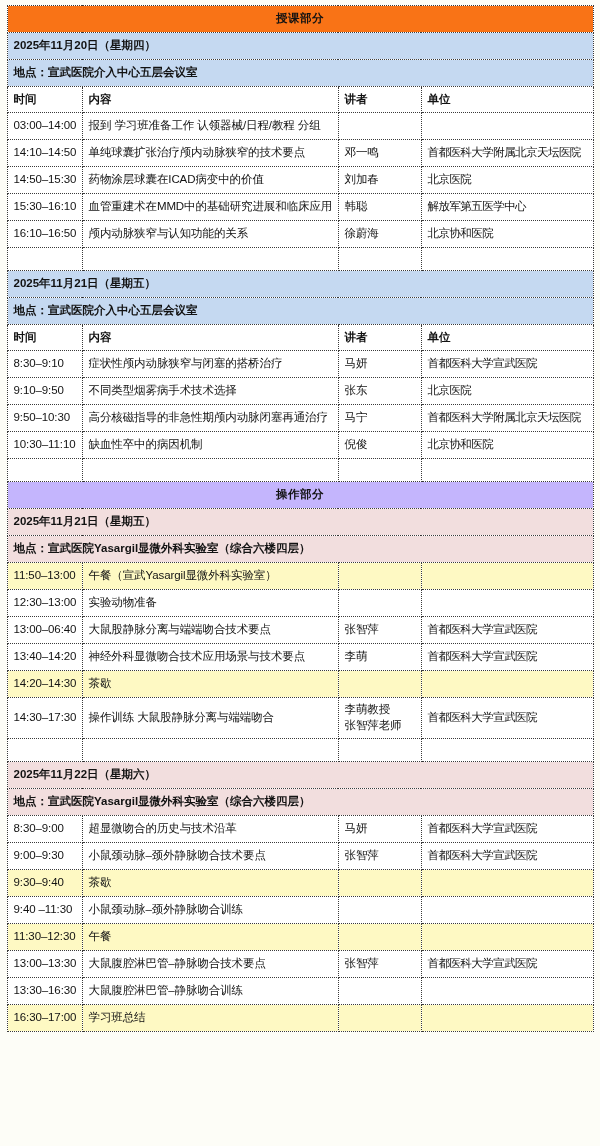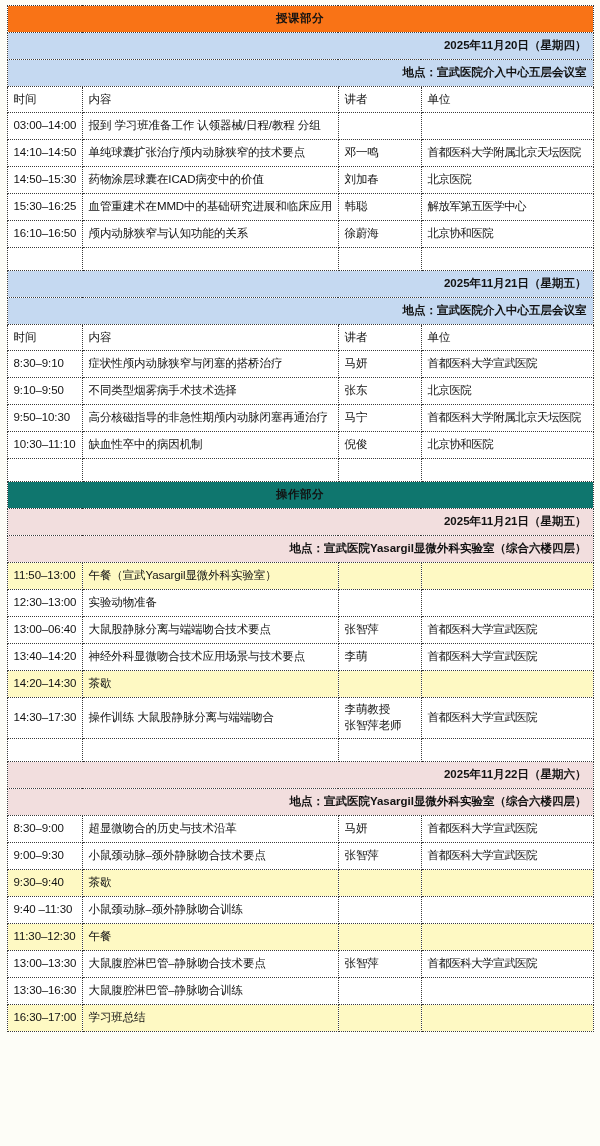--- a/index.html
+++ b/index.html
@@ -41,40 +41,41 @@
   tr.section-banner td {
     text-align: center;
     font-weight: bold;
     font-size: 12.5px;
     color: #ffffff;
     height: 26px;
     letter-spacing: .5px;
     border: 1px dotted #2b2b2b;
   }
   tr.section-banner.blue td { background: #f97316; }
-  tr.section-banner.red  td { background: #0f766e; }
+  tr.section-banner.red  td { background: #c4b5fd; }
 
   
   tr.daybar td, tr.venuebar td {
-    text-align: right;
+    text-align: left;
     font-weight: bold;
     font-size: 12px;
     height: 26px;
     color: #101010;
   }
   tr.daybar.blue td, tr.venuebar.blue td { background: #c5d9f1; }
   tr.daybar.red  td, tr.venuebar.red  td { background: #f2dede; }
 
   
   tr.colhead td {
     height: 25px;
     font-size: 12px;
     color: #101010;
     background: #ffffff;
     text-align: left;
+    font-weight: bold;
   }
 
   
   tr.drow td { height: 26px; }
   tr.drow.shaded td { background: #fef9c3; }
   tr.drow.tall td { height: 40px; }
   tr.drow td.two-line {
     white-space: normal;
     line-height: 1.25;
     padding-top: 2px;
@@ -130,21 +131,21 @@
         <td class="cell-speaker">邓一鸣</td>
         <td class="cell-org">首都医科大学附属北京天坛医院</td>
       </tr>
       <tr class="drow">
         <td class="cell-time">14:50–15:30</td>
         <td class="cell-topic">药物涂层球囊在ICAD病变中的价值</td>
         <td class="cell-speaker">刘加春</td>
         <td class="cell-org">北京医院</td>
       </tr>
       <tr class="drow">
-        <td class="cell-time">15:30–16:25</td>
+        <td class="cell-time">15:30–16:10</td>
         <td class="cell-topic">血管重建术在MMD中的基础研究进展和临床应用</td>
         <td class="cell-speaker">韩聪</td>
         <td class="cell-org">解放军第五医学中心</td>
       </tr>
       <tr class="drow">
         <td class="cell-time">16:10–16:50</td>
         <td class="cell-topic">颅内动脉狭窄与认知功能的关系</td>
         <td class="cell-speaker">徐蔚海</td>
         <td class="cell-org">北京协和医院</td>
       </tr>

